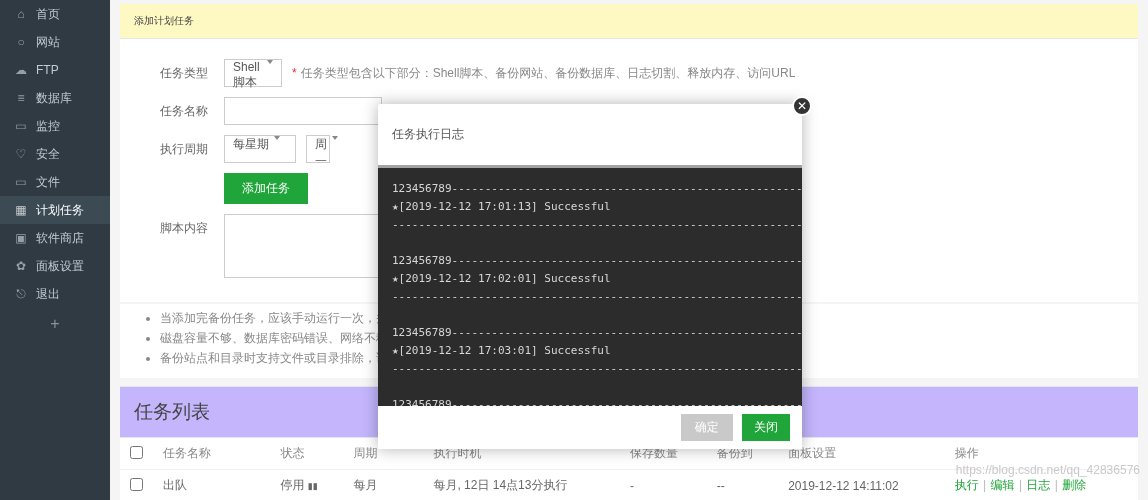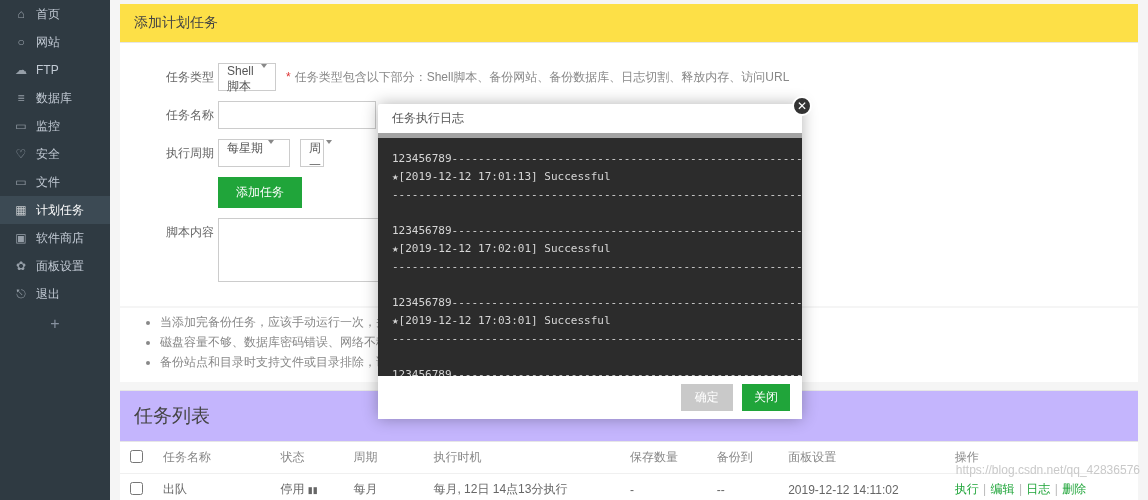--- a/index.html
+++ b/index.html
@@ -3,45 +3,45 @@
   <meta charset="utf-8">
   <style>
     *{box-sizing:border-box;margin:0;padding:0}
     body{font-family:"Microsoft YaHei","Helvetica Neue",Arial,sans-serif;font-size:12px;color:#666;background:#f5f5f5;width:1148px;height:500px;overflow:hidden;position:relative}
     .sidebar{width:110px;height:500px;background:#2f3a42;position:absolute;left:0;top:0;color:#c2cad4}
     .side-item{display:flex;align-items:center;height:28px;padding:0 14px;cursor:pointer;font-size:12px}
     .side-item.active{background:#3c4a54;color:#fff}
     .side-item .ico{width:14px;height:14px;margin-right:8px;opacity:.7;display:inline-flex;align-items:center;justify-content:center}
     .side-plus{text-align:center;color:#8892a0;font-size:16px;margin-top:4px;height:24px;line-height:24px}
     .main{position:absolute;left:110px;top:0;right:0;height:500px;padding:0;color:#555}
-    .panel-title{font-size:14px;padding:10px 14px;border-bottom:1px solid #e6e6e6;color:#444;background:#fde047;margin:4px 10px 0 10px}
+    .panel-title{font-size:10px;padding:10px 14px;border-bottom:1px solid #e6e6e6;color:#444;background:#fef9c3;margin:4px 10px 0 10px}
     .form-area{background:#fff;margin:0 10px;padding:10px 20px 14px 40px}
     .row{display:flex;align-items:flex-start;margin:10px 0}
-    .lbl{width:54px;text-align:right;margin-right:4px;height:28px;line-height:28px;color:#666}
+    .lbl{width:54px;margin-right:10px;height:28px;line-height:28px;color:#666}
     .sel,.inp{height:28px;border:1px solid #ccc;background:#fff;padding:0 8px;font-size:12px;color:#555}
     .sel{cursor:pointer;display:flex;}
     .caret{display:inline-block;margin-left:5px;border-top:4px solid #888;border-left:3px solid transparent;border-right:3px solid transparent}
     .tip{color:#888;margin-left:10px;line-height:28px}
     .tip .star{color:#d33;margin-right:4px}
     .txt-area{width:300px;height:64px;border:1px solid #ccc;resize:none}
     .btn-green{background:#20a53a;color:#fff;border:none;padding:7px 18px;font-size:12px;cursor:pointer}
     .notes{margin:2px 10px 8px 10px;background:#fff;padding:4px 20px 10px 28px}
     .notes ul{list-style:disc;padding-left:12px;color:#888;line-height:20px}
     .list-title{font-size:19px;padding:12px 14px;border-top:1px solid #e6e6e6;background:#c4b5fd;margin:6px 10px 0 10px;color:#444;border-bottom:1px solid #e6e6e6}
     .tbl{width:calc(100% - 20px);margin:0 10px;background:#fff;border-collapse:collapse}
     .tbl th,.tbl td{text-align:left;padding:7px 10px;font-size:12px;border-bottom:1px solid #f0f0f0;color:#666}
     .tbl th{color:#888;font-weight:400}
     .stat-stop{color:#d9534f}
     .stat-run{color:#20a53a}
     .ops span{color:#20a53a;cursor:pointer}
     .ops i{color:#bbb;font-style:normal;margin:0 1px}
     .watermark{position:absolute;right:8px;bottom:23px;color:#c9c9c9;font-size:12px}
     
     .modal{position:absolute;left:378px;top:104px;width:424px;background:#fff;box-shadow:0 0 16px rgba(0,0,0,.3);border-radius:2px}
-    .modal-title{padding:6px 14px;font-size:12px;color:#555;border-bottom:5px solid #a3a3a3}
+    .modal-title{padding:22px 14px;font-size:12px;color:#555;border-bottom:3px solid #a3a3a3}
     .modal-close{position:absolute;top:-8px;right:-10px;width:20px;height:20px;border-radius:50%;background:#333;color:#fff;display:flex;align-items:center;justify-content:center;font-size:12px;cursor:pointer;border:2px solid #fff}
     .console{background:#2c2c2c;color:#d6d6d6;padding:12px 14px;font-family:Consolas,Menlo,monospace;font-size:11px;line-height:18px;height:238px;overflow:hidden;white-space:pre}
     .modal-foot{padding:8px 12px;text-align:right;background:#fff}
     .btn-disabled{background:#c9c9c9;color:#fff;border:none;padding:5px 14px;margin-right:6px;font-size:12px}
     .btn-sm-green{background:#20a53a;color:#fff;border:none;padding:5px 12px;font-size:12px;cursor:pointer}
   </style>
 </head>
 <body>
 
 <div class="sidebar">

